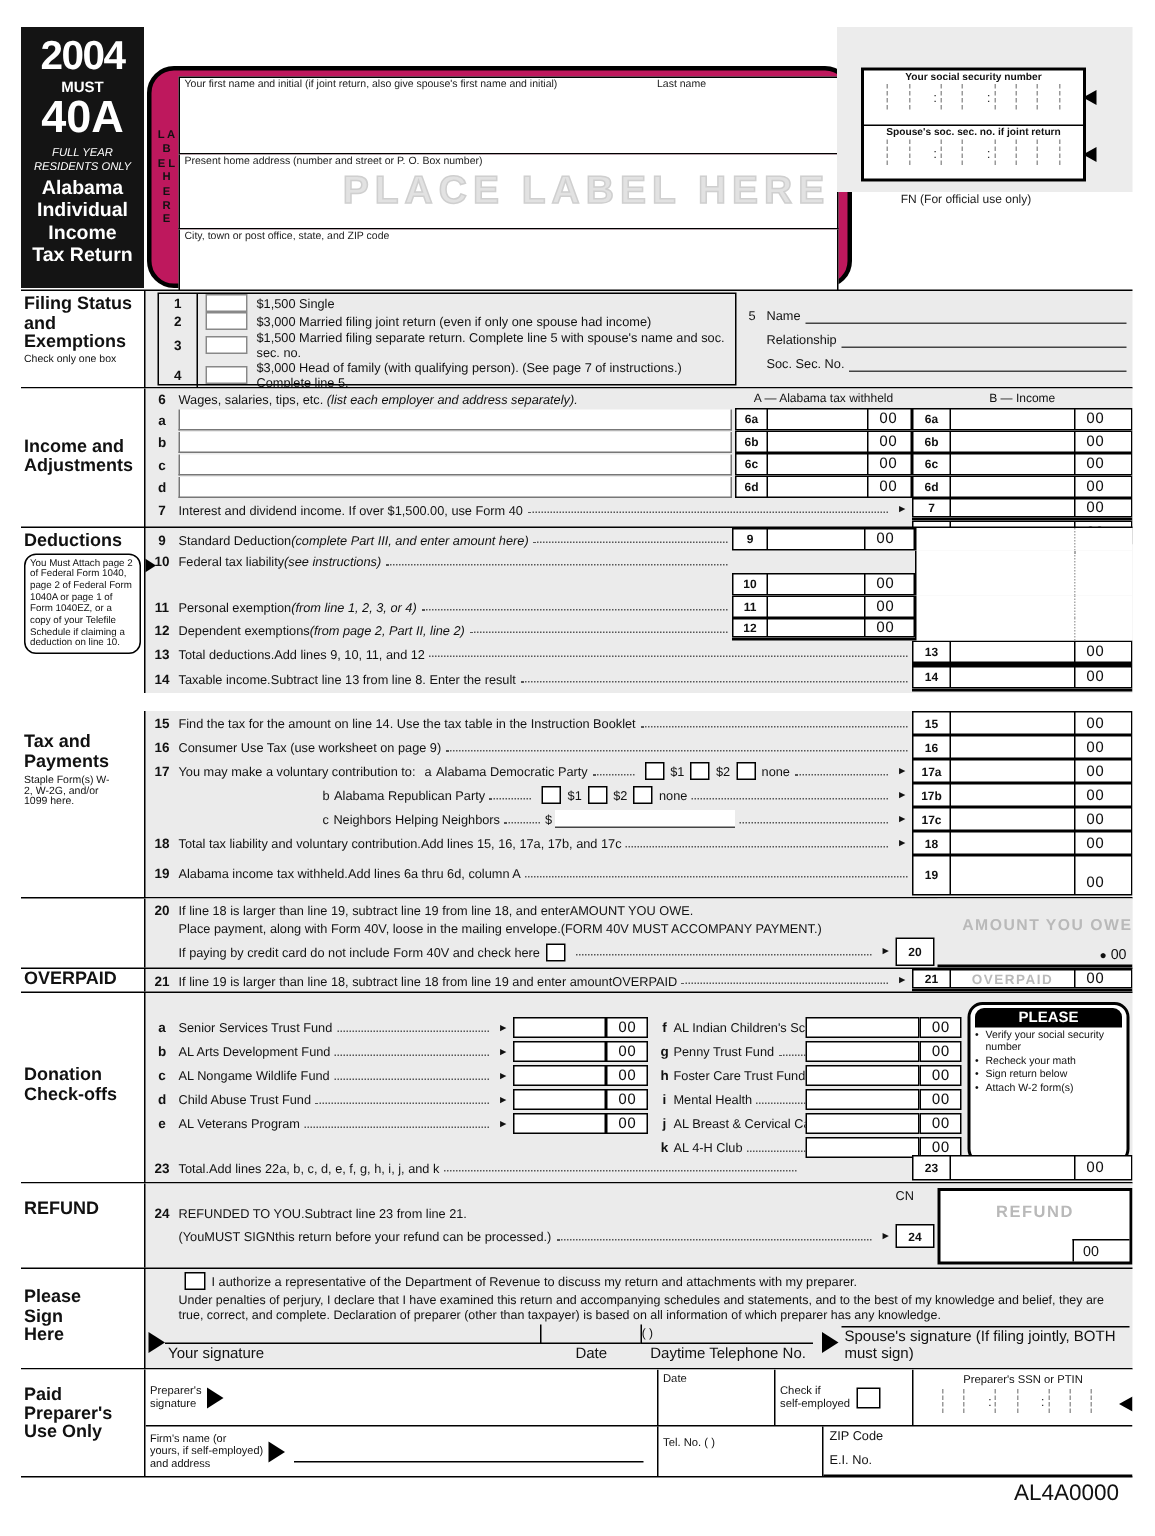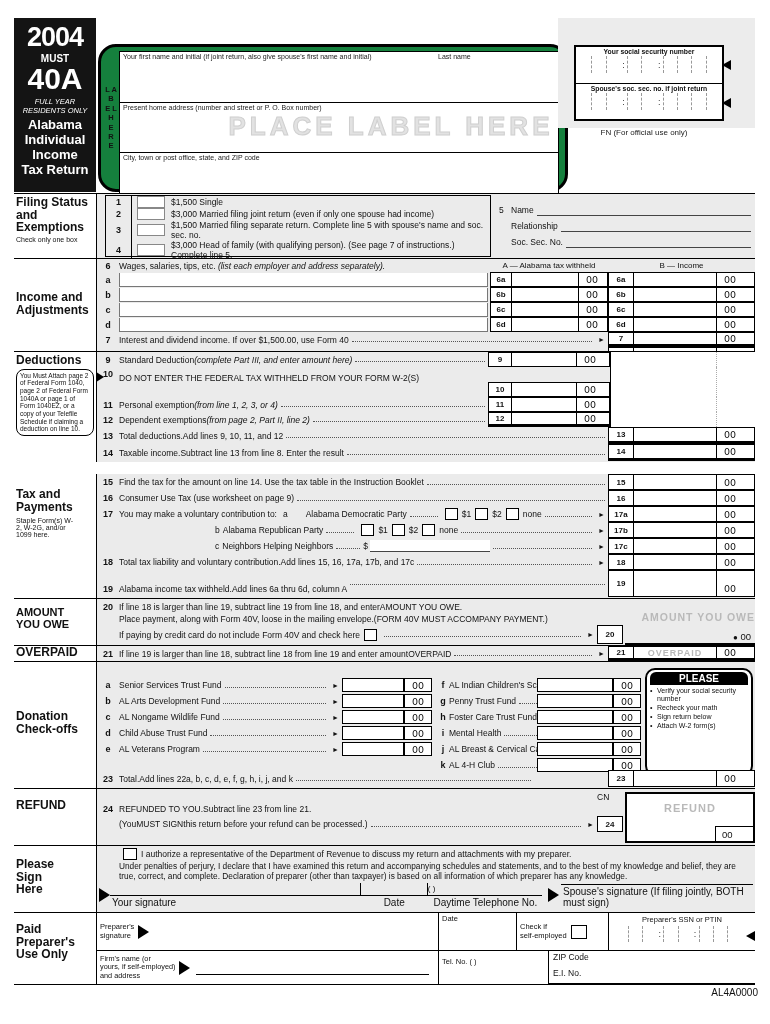--- a/index.html
+++ b/index.html
@@ -28,21 +28,21 @@
 .rc::after{content:"";position:absolute;right:38px;top:0;bottom:0;border-left:1px dotted #aaa}
 .cb{flex:none;width:13px;height:12px;border:1px solid #000;background:#fff;margin:0 4px}
 .tri-r{width:0;height:0;border-left:11px solid #000;border-top:7px solid transparent;border-bottom:7px solid transparent;flex:none}
 .tri-l{width:0;height:0;border-right:9px solid #000;border-top:5px solid transparent;border-bottom:5px solid transparent}
 .wm{color:#b9b9b9;font-weight:bold;letter-spacing:1px}
 .sideT{font-size:12px;font-weight:bold;line-height:1.05}
 .thk{border-bottom:2.5px solid #000}
 .ul{flex:1;border-bottom:1px solid #444;height:11px;margin-left:3px}
 
 .blackbox{position:absolute;left:0;top:0;width:82px;height:174px;background:#141414;color:#fff;text-align:center;padding-top:4px}
-.labelbox{position:absolute;left:84px;top:26px;width:470px;height:148px;border:3px solid #000;border-radius:18px;background:#15803d;padding:4px 6px 4px 18px}
+.labelbox{position:absolute;left:84px;top:26px;width:470px;height:148px;border:3px solid #000;border-radius:18px;background:#be185d;padding:4px 6px 4px 18px}
 .lvert{position:absolute;left:4px;top:38px;width:12px;font-size:7.5px;font-weight:bold;line-height:1.25;text-align:center;white-space:pre-line}
 .lrow{border:1px solid #000;background:#fff;position:relative;font-size:7px;color:#222;padding:1px 3px}
 .ssnwrap{position:absolute;right:0;top:0;width:197px;height:110px;background:#ececec}
 .ssnbox{position:absolute;left:16px;top:27px;width:150px;height:76px;border:2.5px solid #000;background:#fff}
 .ssnhalf{height:50%;position:relative;padding-top:1px}
 .ssnhalf+.ssnhalf{border-top:1px solid #000}
 .ssnlab{font-size:6.8px;font-weight:bold;text-align:center}
 .cells{display:flex;height:17px;margin:1px 2px 0 2px;align-items:center}
 .dcell{flex:1;border-left:1px dashed #999;align-self:stretch}
 .dcell:first-child{border-left:none}
@@ -295,21 +295,25 @@
         <div class="gi">
             <div class="gn">9</div>
             <div class="gaa"></div>
             <div class="gc">00</div>
           </div>
         <div class="rc"></div>
       </div>
       <div class="r" style="height:30px">
         <div class="lnum" style="align-self:flex-start;padding-top:2px">10</div>
         <div style="flex:1;align-self:stretch;padding-top:2px">
-          <div class="b" style="margin-top:4px">DO NOT ENTER THE FEDERAL TAX WITHHELD FROM YOUR FORM W-2(S)</div>
+          <div class="r">
+              <span>Federal tax liability </span>
+              <span class="i">(see instructions)</span>
+              <div class="dots"></div>
+            </div>
         </div>
         <div class="gi" style="align-self:flex-end;height:15px">
             <div class="gn">10</div>
             <div class="gaa"></div>
             <div class="gc">00</div>
           </div>
         <div class="rc"></div>
       </div>
       <div class="r" style="height:15px">
         <div class="lnum">11</div>
@@ -383,21 +387,21 @@
         <div class="gr">
             <div class="gn">16</div>
             <div class="gaa"></div>
             <div class="gc">00</div>
           </div>
       </div>
       <div class="r" style="height:16px">
         <div class="lnum">17</div>
         <span>You may make a voluntary contribution to:</span>
         <span class="b" style="margin-left:6px">a</span>
-        <span style="margin-left:18px">Alabama Democratic Party</span>
+        <span style="margin-left:3px">Alabama Democratic Party</span>
         <div class="dots" style="max-width:28px"></div>
         <span class="cb"></span>
           <span>$1</span>
         <span class="cb"></span>
           <span>$2</span>
         <span class="cb"></span>
           <span>none</span>
         <div class="dots"></div>
         <span class="arr">►</span>
         <div class="gr">
@@ -445,41 +449,35 @@
         <span class="b">Total tax liability and voluntary contribution.</span>
           <span> Add lines 15, 16, 17a, 17b, and 17c</span>
         <div class="dots"></div>
         <span class="arr">►</span>
         <div class="gr">
             <div class="gn">18</div>
             <div class="gaa"></div>
             <div class="gc">00</div>
           </div>
       </div>
-      <div class="r" style="height:27px;align-items:flex-end">
+      <div class="r" style="height:27px;align-items:center">
         <div class="lnum" style="padding-bottom:3px">19</div>
         <span class="b" style="padding-bottom:3px">Alabama income tax withheld.</span>
           <span style="padding-bottom:3px"> Add lines 6a thru 6d, column A</span>
         <div class="dots" style="margin-bottom:3px"></div>
         <div class="gr" style="height:27px">
             <div class="gn">19</div>
             <div class="gaa"></div>
             <div class="gc" style="align-items:flex-end;padding-bottom:2px">00</div>
           </div>
       </div>
     </div>
   </div>
 
   <div class="sec" style="top:598px;height:47px">
-    <div class="side" style="padding-top:8px">
-      <div class="sideT" style="font-size:11px">
-          <div>AMOUNT</div>
-          <div>YOU OWE</div>
-        </div>
-    </div>
     <div class="bd">
       <div class="r" style="height:13px;padding-top:2px">
         <div class="lnum">20</div>
         <span>If line 18 is larger than line 19, subtract line 19 from line 18, and enter </span>
           <span class="b">AMOUNT YOU OWE.</span>
       </div>
       <div class="r" style="height:13px">
         <div class="lnum"></div>
         <span>Place payment, along with Form 40V, loose in the mailing envelope. </span>
           <span class="b">(FORM 40V MUST ACCOMPANY PAYMENT.)</span>
@@ -802,14 +800,14 @@
         </div>
         <div class="pcell" style="width:110px;flex:none;padding-top:6px"><span>Tel. No. (          )</span></div>
         <div style="width:206px;flex:none;display:flex;flex-direction:column">
           <div style="flex:1;padding:1px 4px"><span>ZIP Code</span></div>
           <div style="flex:1;border-bottom:1px solid #000;padding:1px 4px"><span>E.I. No.</span></div>
         </div>
       </div>
     </div>
   </div>
 
-  <div class="b" style="position:absolute;right:12px;top:987px;font-size:10px">AL4A0000</div>
+  <div class="b" style="position:absolute;right:24px;top:987px;font-size:15px">AL4A0000</div>
 </div>
 
 </body></html>

